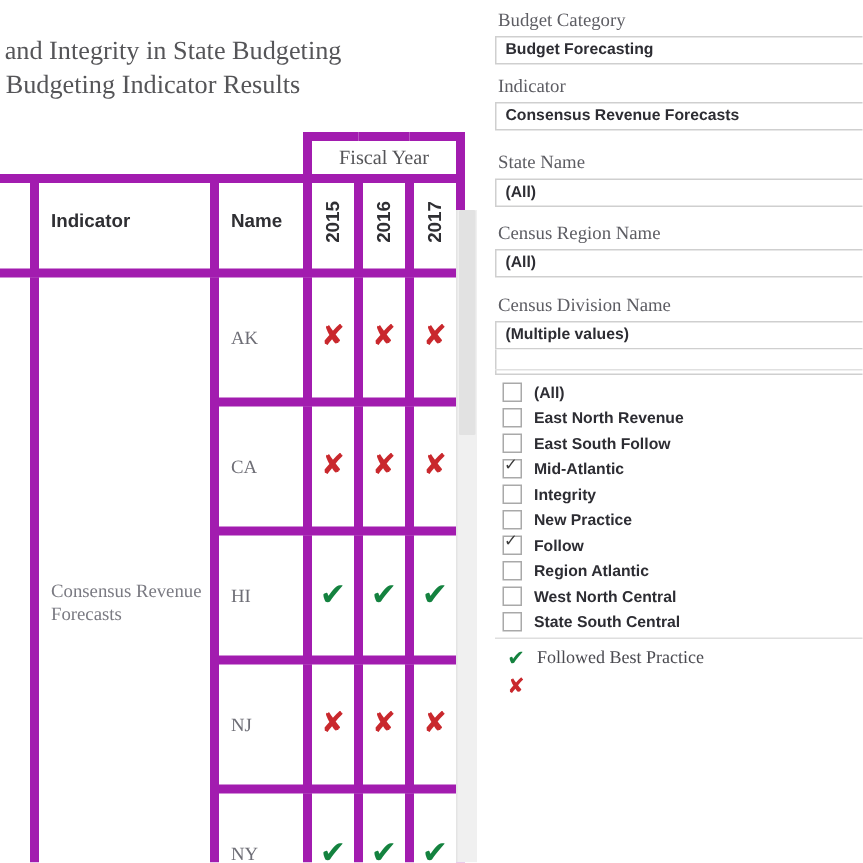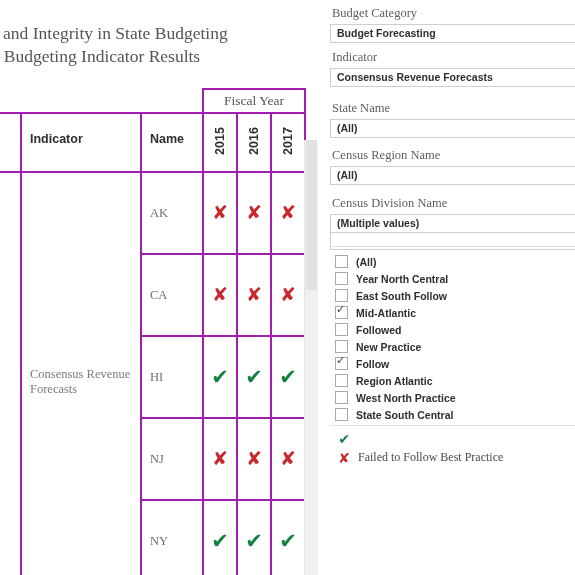--- a/index.html
+++ b/index.html
@@ -29,21 +29,21 @@
   .tbl-wrap{
     position:absolute;left:-118px;top:88px;width:424px;
   }
   table.matrix{
     border-collapse:collapse;
     table-layout:fixed;
     width:424px;
     font-family:"Liberation Serif", serif;
   }
   table.matrix th, table.matrix td{
-    border:2px solid #a21caf;
+    border:6px solid #a21caf;
     padding:0;
     vertical-align:middle;
   }
   .col-cat{width:138px;}
   .col-ind{width:120px;}
   .col-state{width:62px;}
   .col-yr{width:34px;}
 
   .hdr-fy{
     height:22px;
@@ -317,60 +317,60 @@
       <div class="search-row"></div>
     </div>
 
     <div class="chk-list" id="division-list">
         <div class="chk-item">
           <span class="chk-box"></span>
           <span class="chk-lbl">(All)</span>
         </div>
         <div class="chk-item">
           <span class="chk-box"></span>
-          <span class="chk-lbl">Year North Central</span>
+          <span class="chk-lbl">East North Revenue</span>
         </div>
         <div class="chk-item">
           <span class="chk-box"></span>
           <span class="chk-lbl">East South Follow</span>
         </div>
         <div class="chk-item">
           <span class="chk-box on"></span>
           <span class="chk-lbl">Mid-Atlantic</span>
         </div>
         <div class="chk-item">
           <span class="chk-box"></span>
-          <span class="chk-lbl">Followed</span>
+          <span class="chk-lbl">Integrity</span>
         </div>
         <div class="chk-item">
           <span class="chk-box"></span>
           <span class="chk-lbl">New Practice</span>
         </div>
         <div class="chk-item">
           <span class="chk-box on"></span>
           <span class="chk-lbl">Follow</span>
         </div>
         <div class="chk-item">
           <span class="chk-box"></span>
           <span class="chk-lbl">Region Atlantic</span>
         </div>
         <div class="chk-item">
           <span class="chk-box"></span>
-          <span class="chk-lbl">West North Practice</span>
+          <span class="chk-lbl">West North Central</span>
         </div>
         <div class="chk-item">
           <span class="chk-box"></span>
           <span class="chk-lbl">State South Central</span>
         </div>
       </div>
 
     <div class="legend">
       <div class="leg-item">
         <span class="leg-mark pass">✔</span>
+        <span class="leg-txt">Followed Best Practice</span>
       </div>
       <div class="leg-item">
         <span class="leg-mark fail">✘</span>
-        <span class="leg-txt">Failed to Follow Best Practice</span>
       </div>
     </div>
 
   </div>
 </div>
 
 </body></html>

